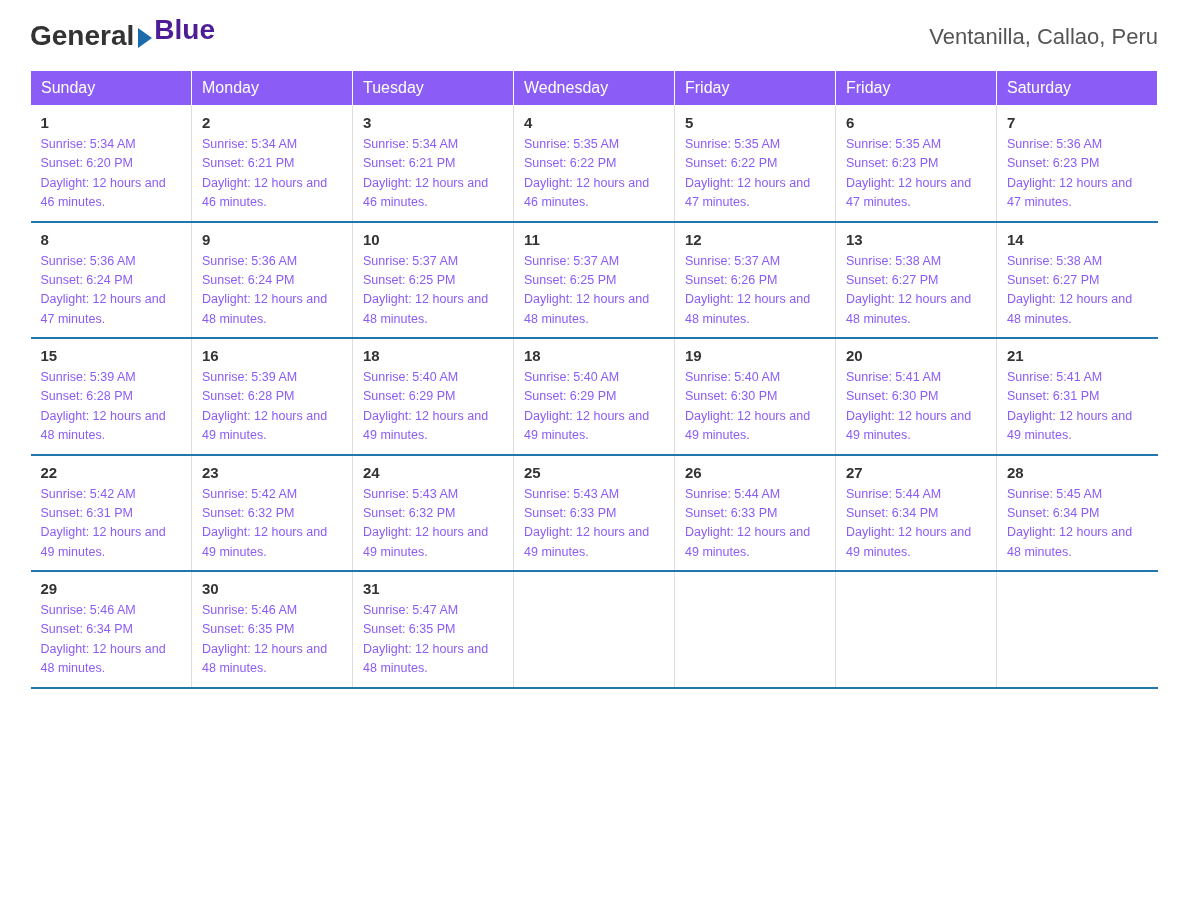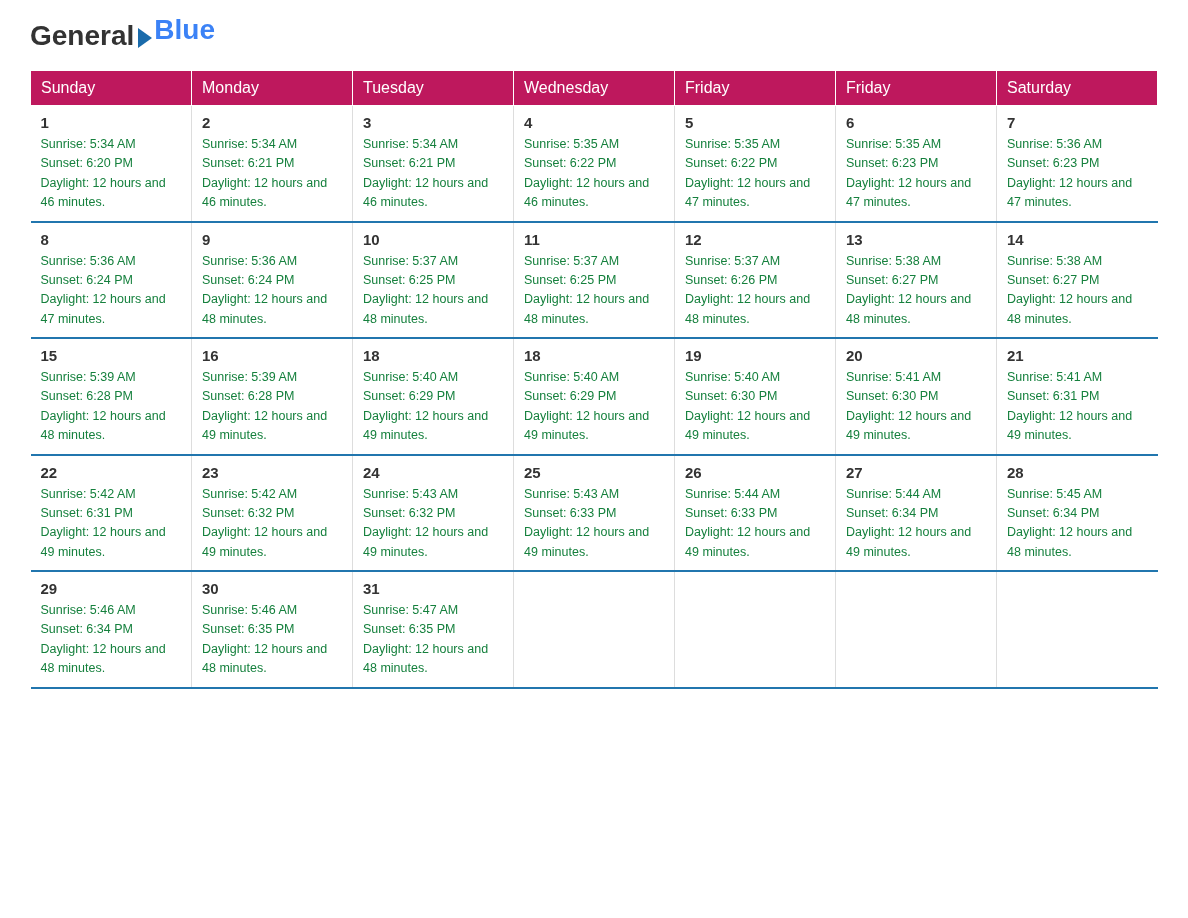--- a/index.html
+++ b/index.html
@@ -35,21 +35,21 @@
       height: 0;
       border-left: 14px solid #1a6bab;
       border-top: 10px solid transparent;
       border-bottom: 10px solid transparent;
       margin-left: 4px;
       margin-top: 4px;
     }
     .logo-blue {
       font-size: 28px;
       font-weight: bold;
-      color: #3b82f6;
+      color: #4c1d95;
       margin-top: -6px;
       margin-left: 2px;
     }
     .title-section {
       text-align: right;
     }
     .month-title {
       font-size: 52px;
       font-weight: bold;
       color: #222;
@@ -58,21 +58,21 @@
       font-size: 22px;
       color: #555;
       margin-top: 4px;
     }
     table {
       width: 100%;
       border-collapse: collapse;
       table-layout: fixed;
     }
     thead tr th {
-      background-color: #be185d;
+      background-color: #8b5cf6;
       color: #fff;
       font-size: 16px;
       font-weight: normal;
       padding: 8px 10px;
       text-align: left;
       border: 1px solid #fff;
     }
     tbody tr {
       border-bottom: 2px solid #2176ae;
     }
@@ -89,38 +89,39 @@
     }
     .day-num {
       font-size: 15px;
       font-weight: bold;
       display: block;
       margin-bottom: 4px;
     }
     .day-info {
       font-size: 12.5px;
       line-height: 1.55;
-      color: #15803d;
+      color: #8b5cf6;
     }
     .empty-cell {
       background: #fff;
     }
   </style>
 </head>
 <body>
 
 <div class="header">
   <div class="logo">
     <div class="logo-text">
       <span class="logo-general">General</span>
       <div class="logo-arrow"></div>
     </div>
     <span class="logo-blue">Blue</span>
   </div>
   <div class="title-section">
+    <div class="subtitle">Ventanilla, Callao, Peru</div>
   </div>
 </div>
 
 <table>
   <thead>
     <tr>
     <th>Sunday</th>
         <th>Monday</th>
         <th>Tuesday</th>
         <th>Wednesday</th>

